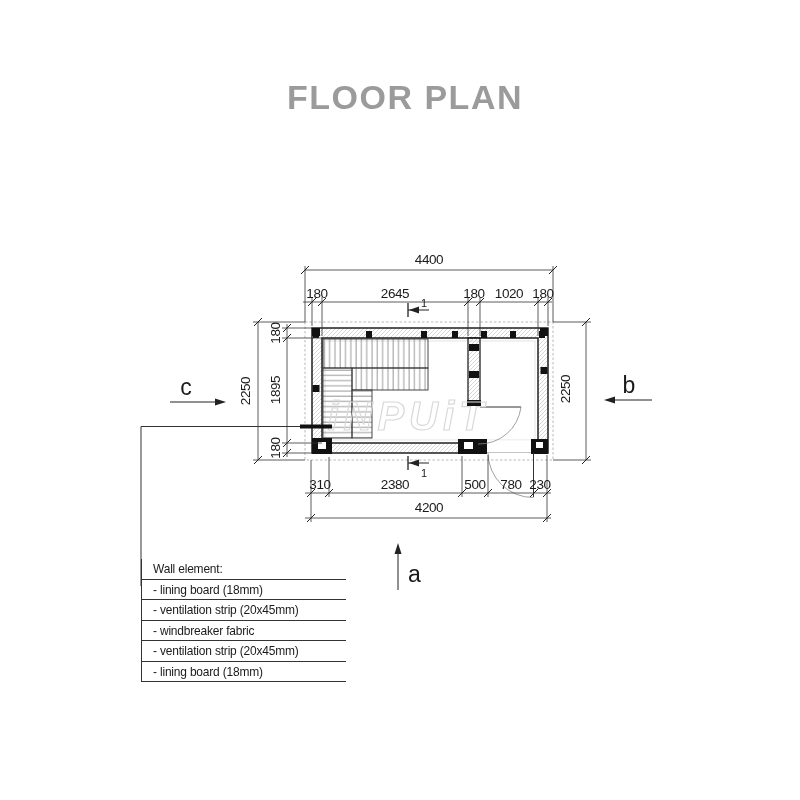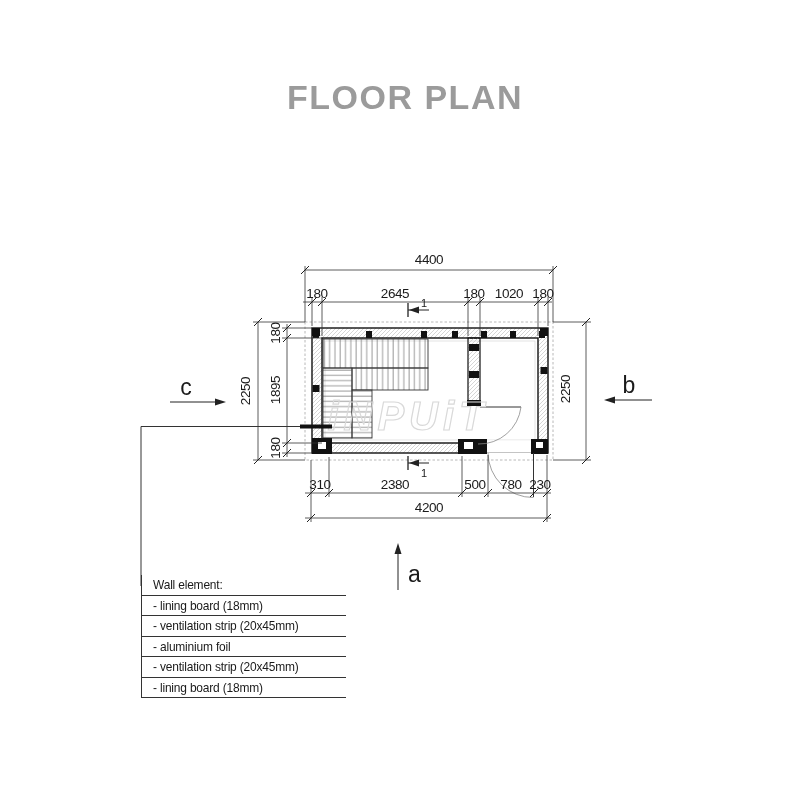--- a/index.html
+++ b/index.html
@@ -12,21 +12,21 @@
     font-size:34px;font-weight:bold;letter-spacing:1.5px;color:#9b9b9b;
   }
   svg{position:absolute;left:0;top:0;}
   svg text{font-family:"Liberation Sans", sans-serif;fill:#1a1a1a;}
   .dimtxt{font-size:13.5px;letter-spacing:-0.4px;}
   .cuttxt{font-size:11px;}
   .sectxt{font-size:23px;}
   .wm{font-size:40px;font-weight:bold;font-style:italic;letter-spacing:5px;
       fill:none;stroke:#d9d9d9;stroke-width:1.2px;}
   .legend{
-    position:absolute;left:141px;top:575px;width:204px;
+    position:absolute;left:141px;top:559px;width:204px;
     border-left:1px solid #333;
   }
   .legend-row{
     height:20.5px;box-sizing:border-box;border-bottom:1px solid #333;
     display:flex;align-items:center;padding-left:11px;
     font-size:13px;letter-spacing:-0.2px;white-space:nowrap;
   }
   .legend-row span{display:inline-block;transform:scaleX(0.92);transform-origin:left center;}
 </style>
 </head>
@@ -228,21 +228,21 @@
   <div class="legend-row">
       <span>Wall element:</span>
     </div>
   <div class="legend-row">
       <span>- lining board (18mm)</span>
     </div>
   <div class="legend-row">
       <span>- ventilation strip (20x45mm)</span>
     </div>
   <div class="legend-row">
-      <span>- aluminium foil</span>
+      <span>- windbreaker fabric</span>
     </div>
   <div class="legend-row">
       <span>- ventilation strip (20x45mm)</span>
     </div>
   <div class="legend-row">
       <span>- lining board (18mm)</span>
     </div>
 </div>
 
 </body></html>

